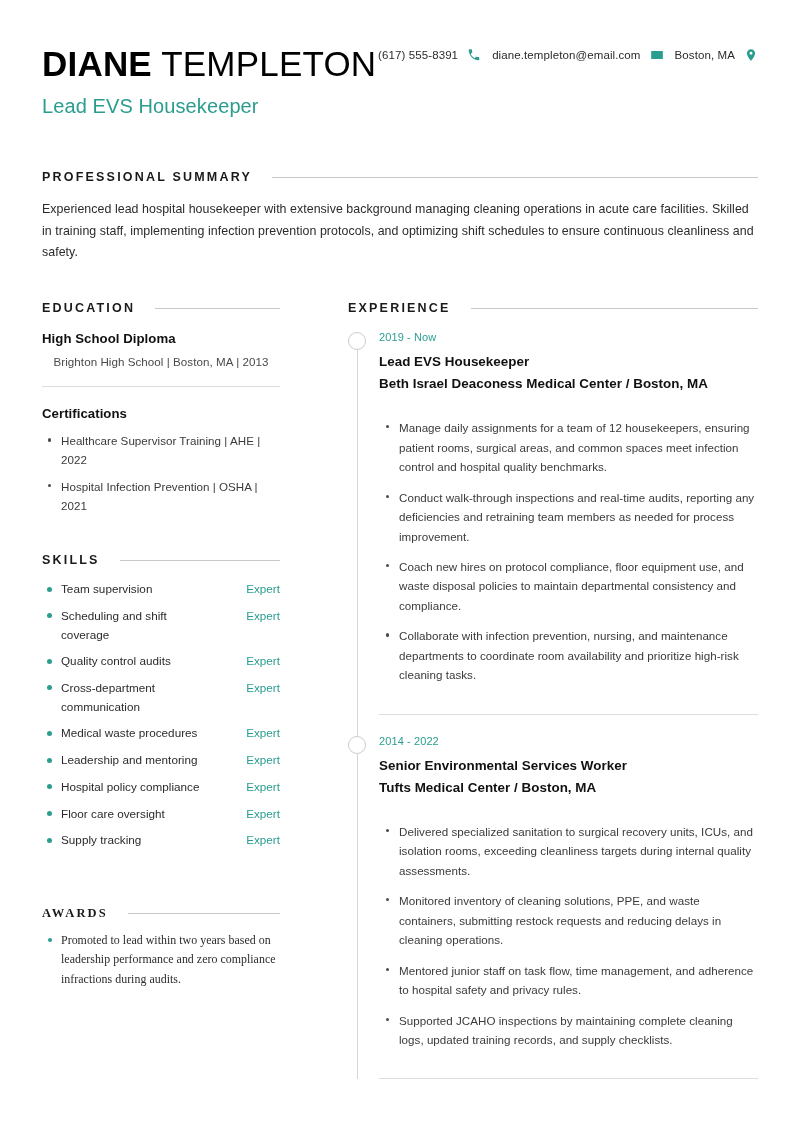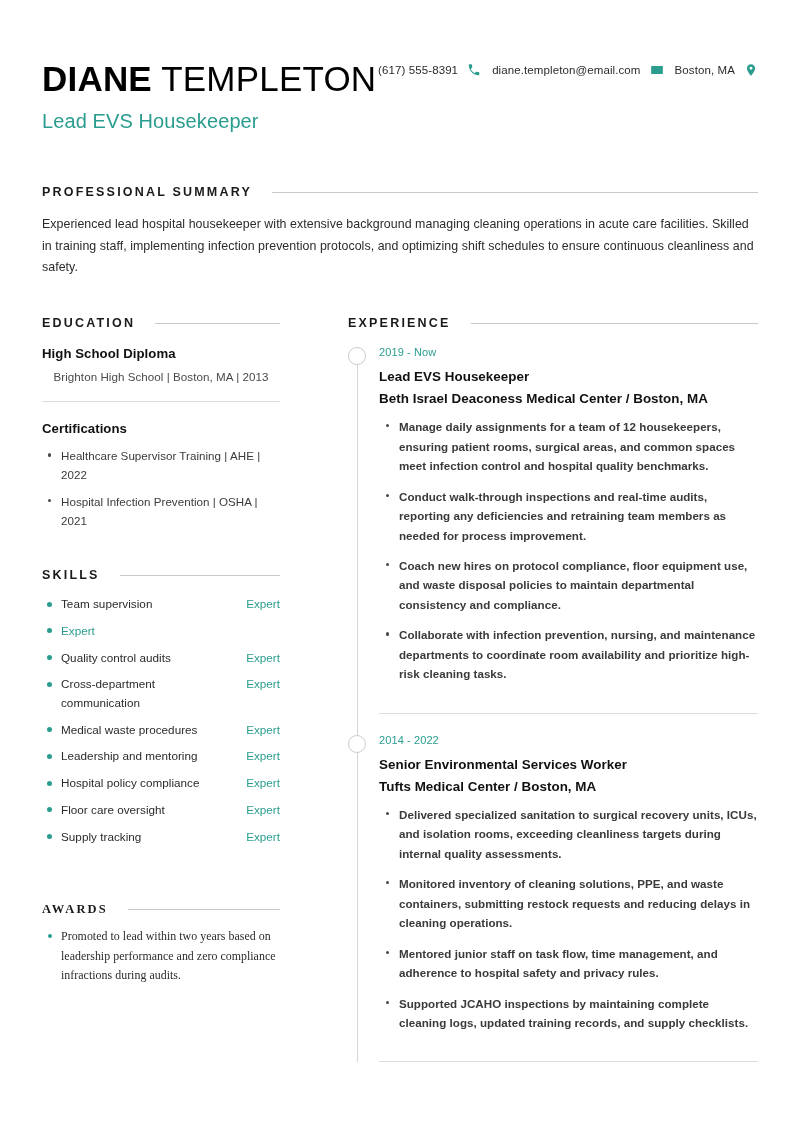--- a/index.html
+++ b/index.html
@@ -9,21 +9,21 @@
     height: 1131px;
     background: #ffffff;
     font-family: "Liberation Sans", sans-serif;
     color: #1a1a1a;
     -webkit-font-smoothing: antialiased;
   }
 
   .page {
     width: 800px;
     height: 1131px;
-    padding: 49px 42px 0 42px;
+    padding: 34px 42px 0 42px;
     position: relative;
   }
 
   
   .header {
     display: flex;
     justify-content: space-between;
     align-items: flex-start;
     padding-top: 8px;
   }
@@ -252,21 +252,21 @@
     margin-top: 11px;
     letter-spacing: 0.03px;
   }
   .exp-company {
     font-size: 13.4px;
     font-weight: 700;
     color: #111111;
     margin-top: 7px;
     letter-spacing: 0.03px;
   }
-  .exp-item ul.bullets { margin-top: 11px; font-weight: bold; }
+  .exp-item ul.bullets { margin-top: 27px; }
   .exp-item ul.bullets li {
     font-size: 11.6px;
     line-height: 1.68;
     color: #3a3a3a;
     padding-left: 20px;
     margin-bottom: 11px;
   }
   .exp-item ul.bullets li::before {
     left: 7px;
     top: 7px;
@@ -354,20 +354,21 @@
         <div class="section-head">
           <span class="label">SKILLS</span>
           <span class="rule"></span>
         </div>
         <ul class="skills-list">
           <li class="skill-row">
             <span class="skill-name">Team supervision</span>
             <span class="skill-level">Expert</span>
           </li>
           <li class="skill-row">
+            <span class="skill-name">Scheduling and shift coverage</span>
             <span class="skill-level">Expert</span>
           </li>
           <li class="skill-row">
             <span class="skill-name">Quality control audits</span>
             <span class="skill-level">Expert</span>
           </li>
           <li class="skill-row">
             <span class="skill-name">Cross-department communication</span>
             <span class="skill-level">Expert</span>
           </li>

